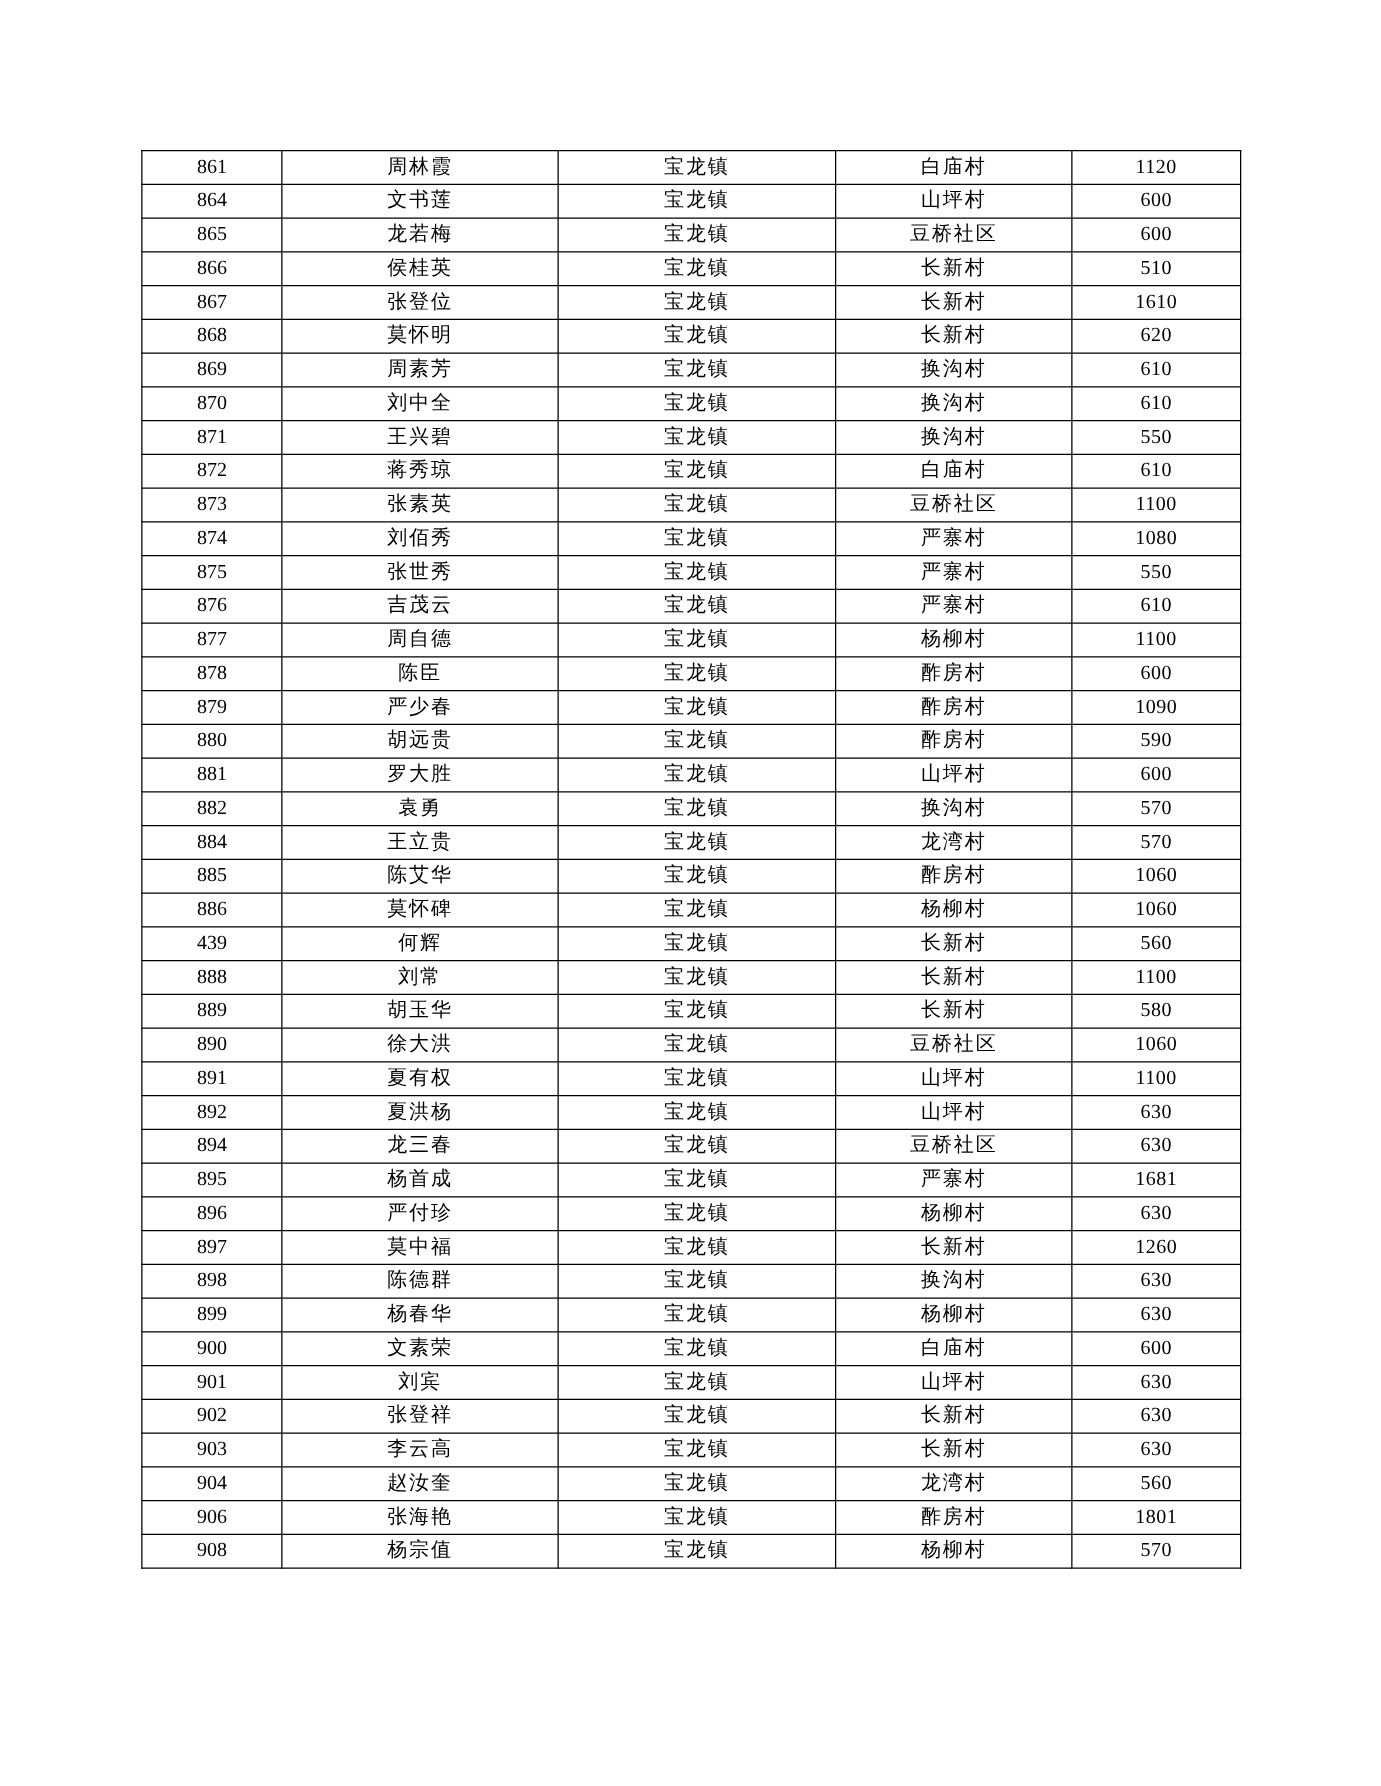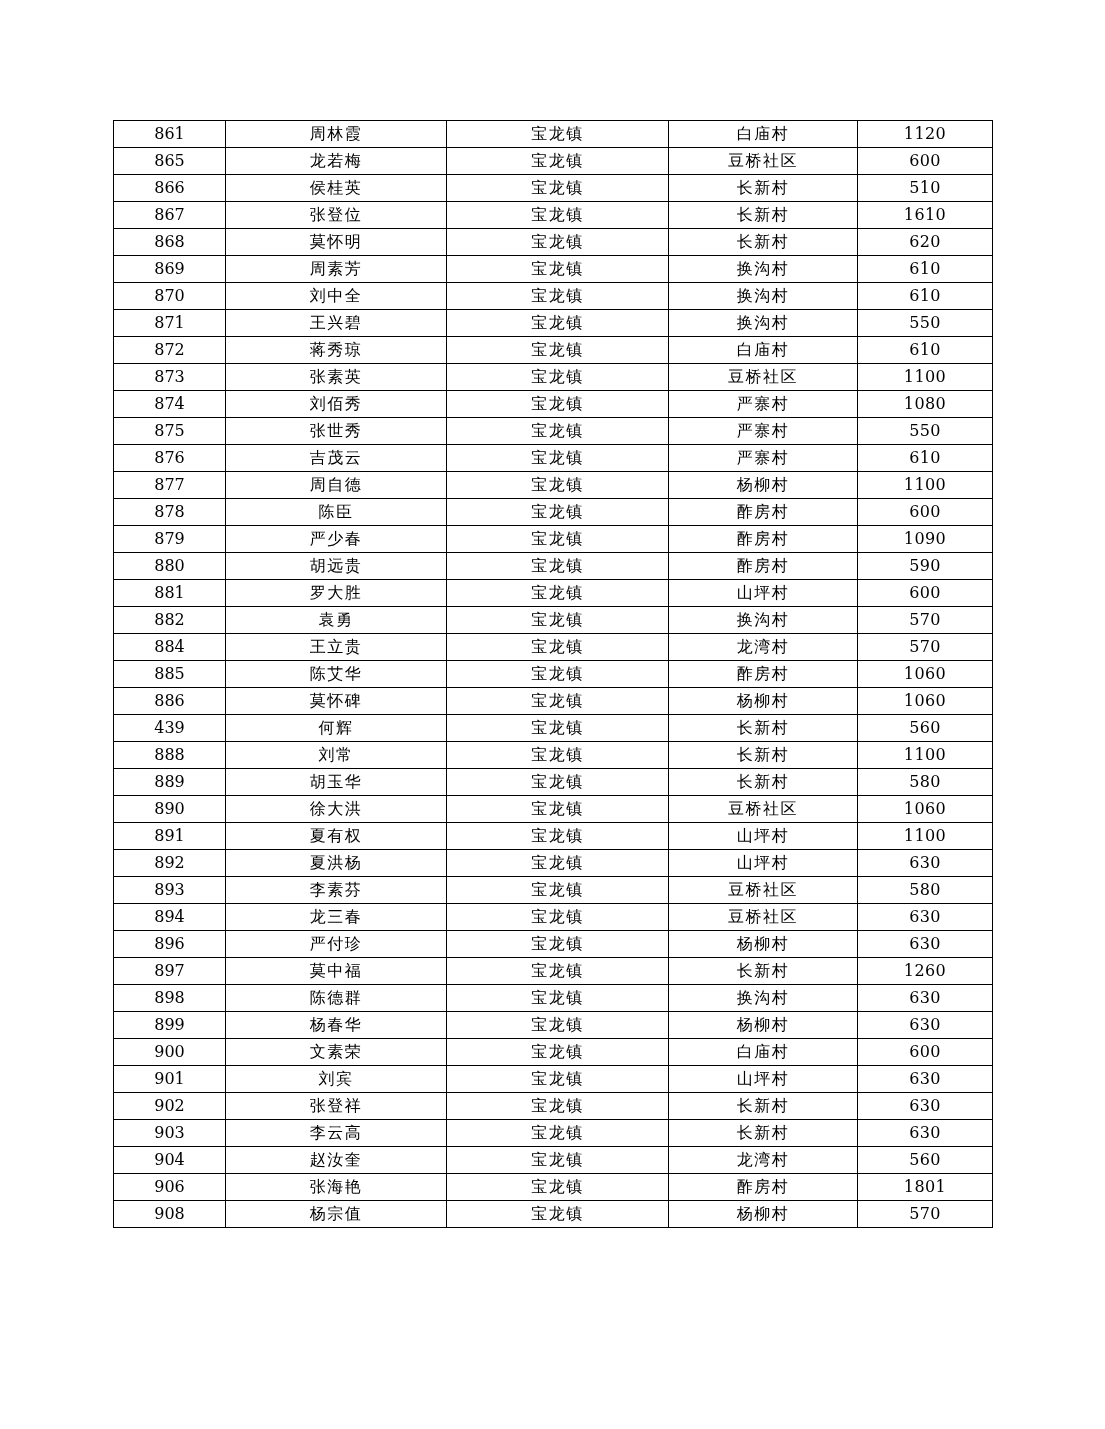--- a/index.html
+++ b/index.html
@@ -12,20 +12,21 @@
     height: 1429px;
     font-family: "DejaVu Serif", "Liberation Serif", serif;
     color: #000000;
   }
   .page {
     position: relative;
     width: 1105px;
     height: 1429px;
     box-sizing: border-box;
     padding: 120px 113px 0 113px;
+    font-family: Liberation Serif, serif;
   }
   table.data {
     border-collapse: collapse;
     width: 879px;
     table-layout: fixed;
   }
   table.data col.c-idx   { width: 112px; }
   table.data col.c-name  { width: 221px; }
   table.data col.c-town  { width: 222px; }
   table.data col.c-vill  { width: 189px; }
@@ -62,20 +63,27 @@
     </colgroup>
     <tbody>
         <tr>
           <td class="idx">861</td>
           <td class="name">周林霞</td>
           <td class="town">宝龙镇</td>
           <td class="vill">白庙村</td>
           <td class="amt">1120</td>
         </tr>
         <tr>
+          <td class="idx">864</td>
+          <td class="name">文书莲</td>
+          <td class="town">宝龙镇</td>
+          <td class="vill">山坪村</td>
+          <td class="amt">600</td>
+        </tr>
+        <tr>
           <td class="idx">865</td>
           <td class="name">龙若梅</td>
           <td class="town">宝龙镇</td>
           <td class="vill">豆桥社区</td>
           <td class="amt">600</td>
         </tr>
         <tr>
           <td class="idx">866</td>
           <td class="name">侯桂英</td>
           <td class="town">宝龙镇</td>
@@ -251,32 +259,32 @@
           <td class="amt">1100</td>
         </tr>
         <tr>
           <td class="idx">892</td>
           <td class="name">夏洪杨</td>
           <td class="town">宝龙镇</td>
           <td class="vill">山坪村</td>
           <td class="amt">630</td>
         </tr>
         <tr>
-          <td class="idx">893</td>
-          <td class="name">李素芬</td>
-          <td class="town">宝龙镇</td>
-          <td class="vill">豆桥社区</td>
-          <td class="amt">580</td>
-        </tr>
-        <tr>
           <td class="idx">894</td>
           <td class="name">龙三春</td>
           <td class="town">宝龙镇</td>
           <td class="vill">豆桥社区</td>
           <td class="amt">630</td>
+        </tr>
+        <tr>
+          <td class="idx">895</td>
+          <td class="name">杨首成</td>
+          <td class="town">宝龙镇</td>
+          <td class="vill">严寨村</td>
+          <td class="amt">1681</td>
         </tr>
         <tr>
           <td class="idx">896</td>
           <td class="name">严付珍</td>
           <td class="town">宝龙镇</td>
           <td class="vill">杨柳村</td>
           <td class="amt">630</td>
         </tr>
         <tr>
           <td class="idx">897</td>

